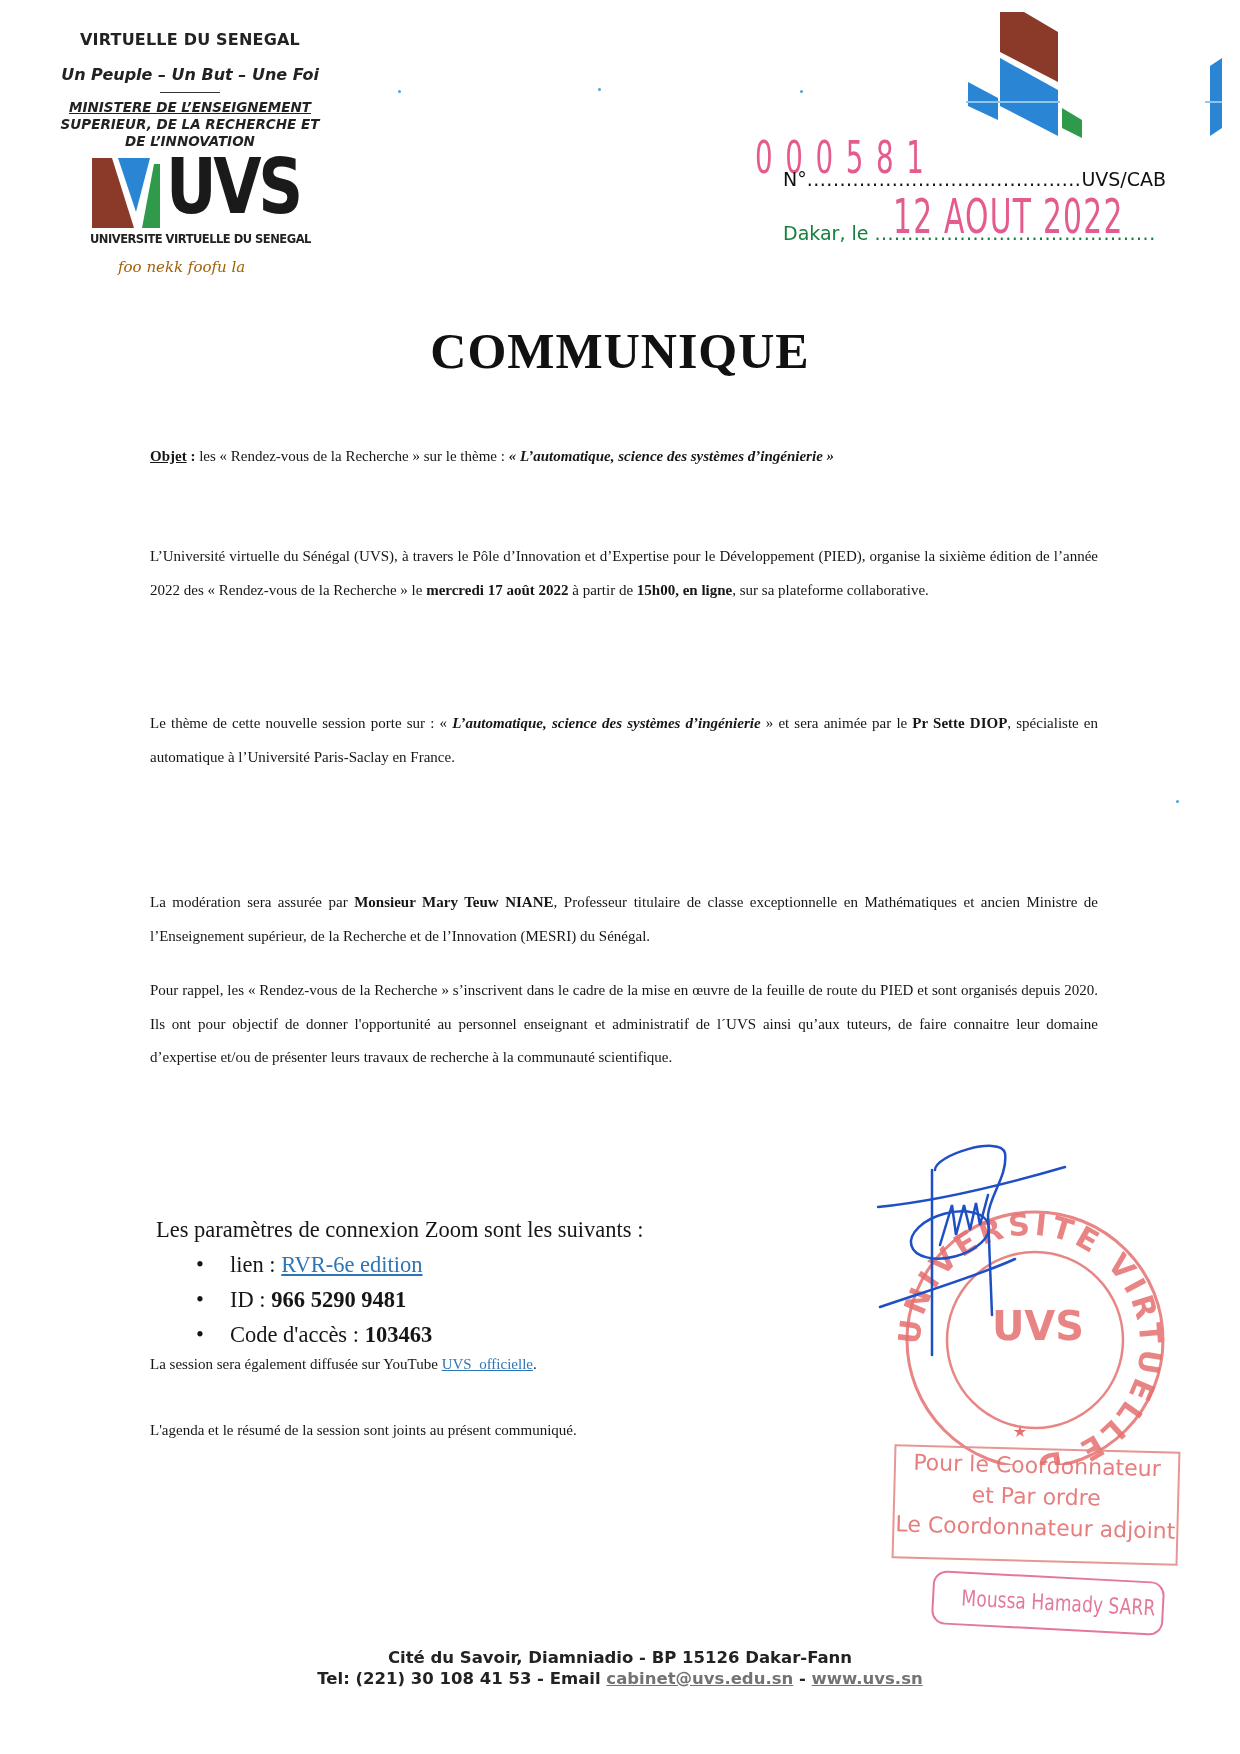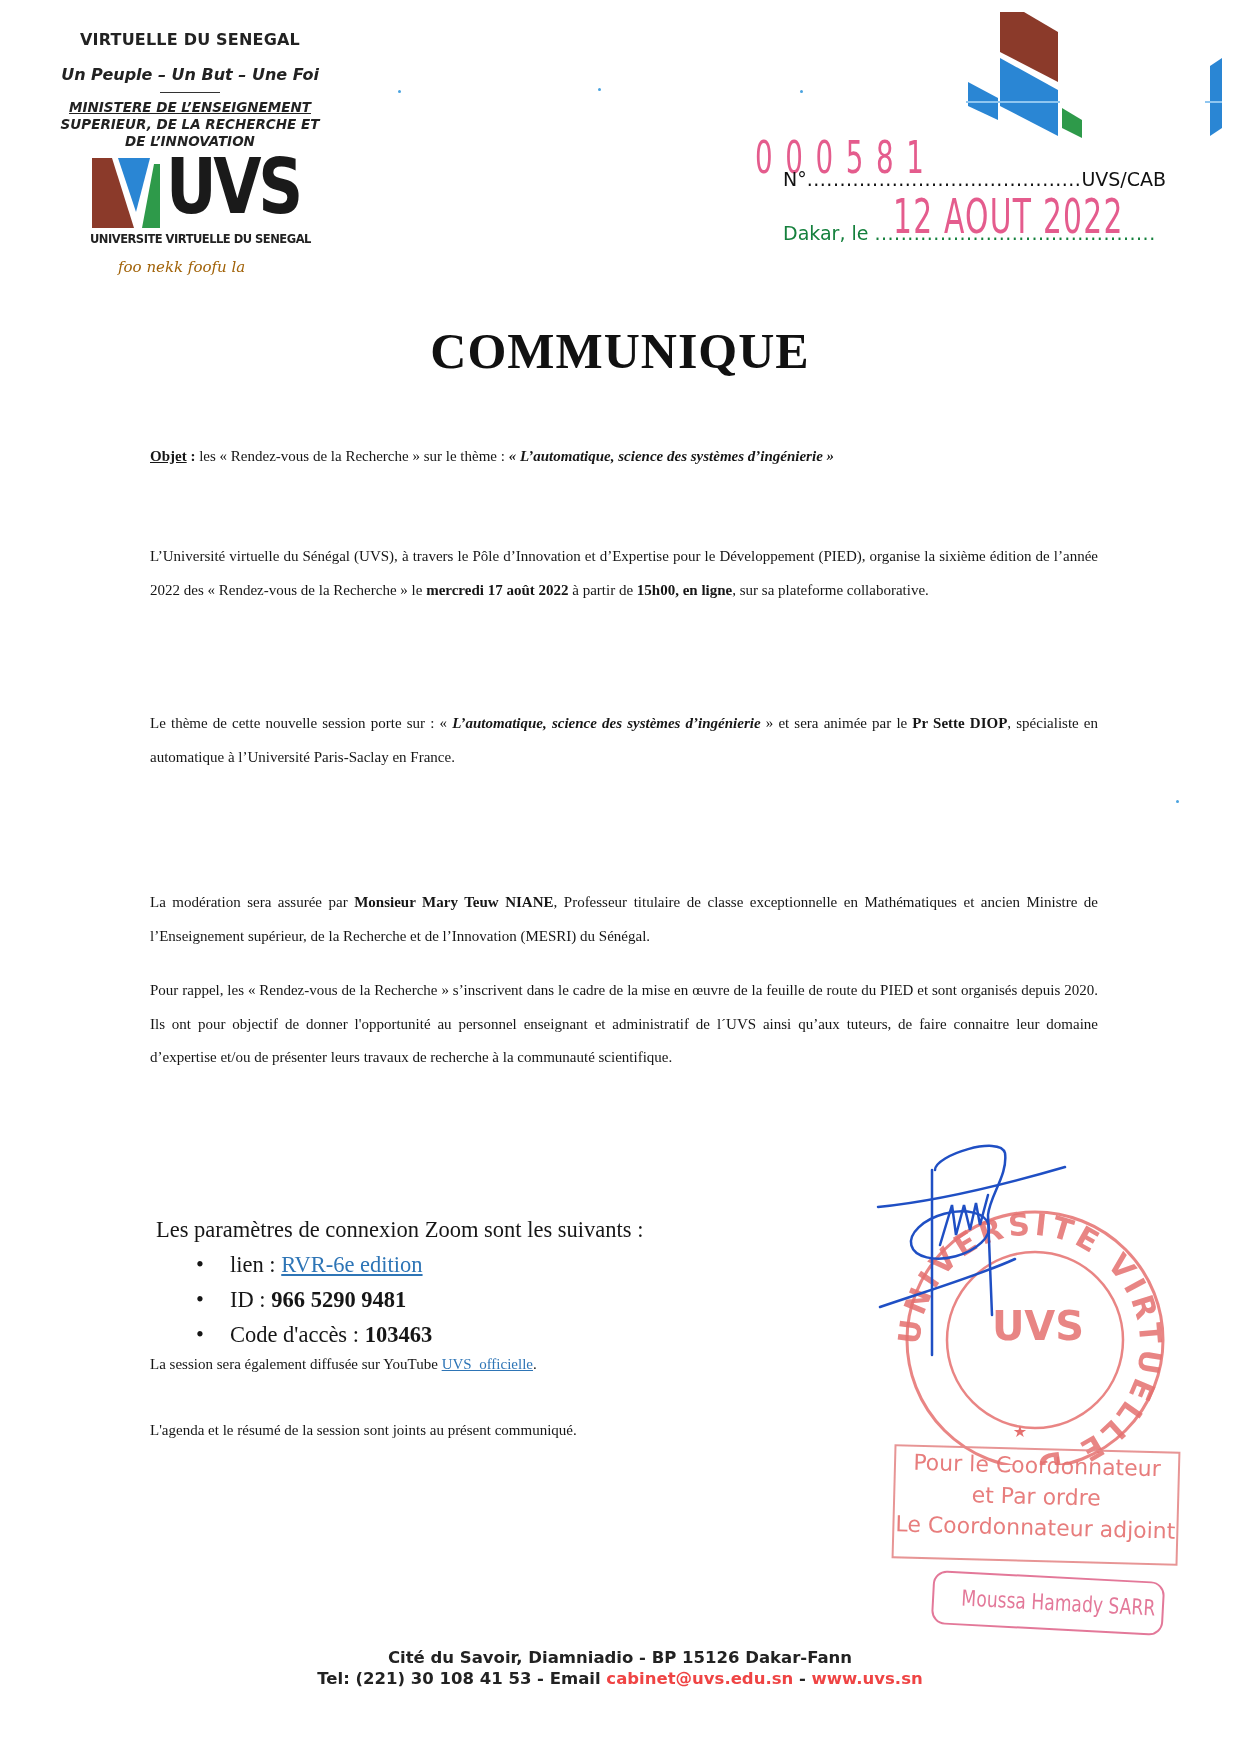--- a/index.html
+++ b/index.html
@@ -50,21 +50,21 @@
     .list li .bullet { position: absolute; left: 40px; top: 0; }
 
     
     .sig-area { left: 860px; top: 1135px; width: 340px; height: 330px; }
     .stamp-box1 { left: 893px; top: 1448px; width: 282px; height: 110px; border: 2px solid #e58a8a; color: #e5706f; font-family: "DejaVu Sans", sans-serif; font-size: 22px; line-height: 31px; text-align: center; transform: rotate(1.5deg); opacity: 0.9; }
     .stamp-box2 { left: 932px; top: 1576px; width: 228px; height: 50px; border: 2px solid #e06a8e; border-radius: 14px; color: #e06a8e; font-family: "DejaVu Sans", sans-serif; font-size: 22px; line-height: 50px; text-align: center; transform: rotate(3deg); opacity: 0.9; }
     .stamp-box2 span { display: inline-block; transform: scaleX(0.78); white-space: nowrap; }
 
     
     .footer { left: 0; width: 1240px; top: 1647px; text-align: center; font-family: "DejaVu Sans", sans-serif; font-weight: bold; font-size: 16.5px; line-height: 21px; color: #222; }
-    .footer .flink { color: #ef4444; }
+    .footer .flink { color: #737373; text-decoration: underline; }
 
     .speck { position: absolute; width: 3px; height: 3px; border-radius: 50%; background: #4aa3e0; }
   </style>
 </head>
 <body>
 
 <div class="abs hdr-left">
   <div class="rep">VIRTUELLE DU SENEGAL</div>
   <div class="motto">Un Peuple – Un But – Une Foi</div>
   <div class="hr-small"></div>

